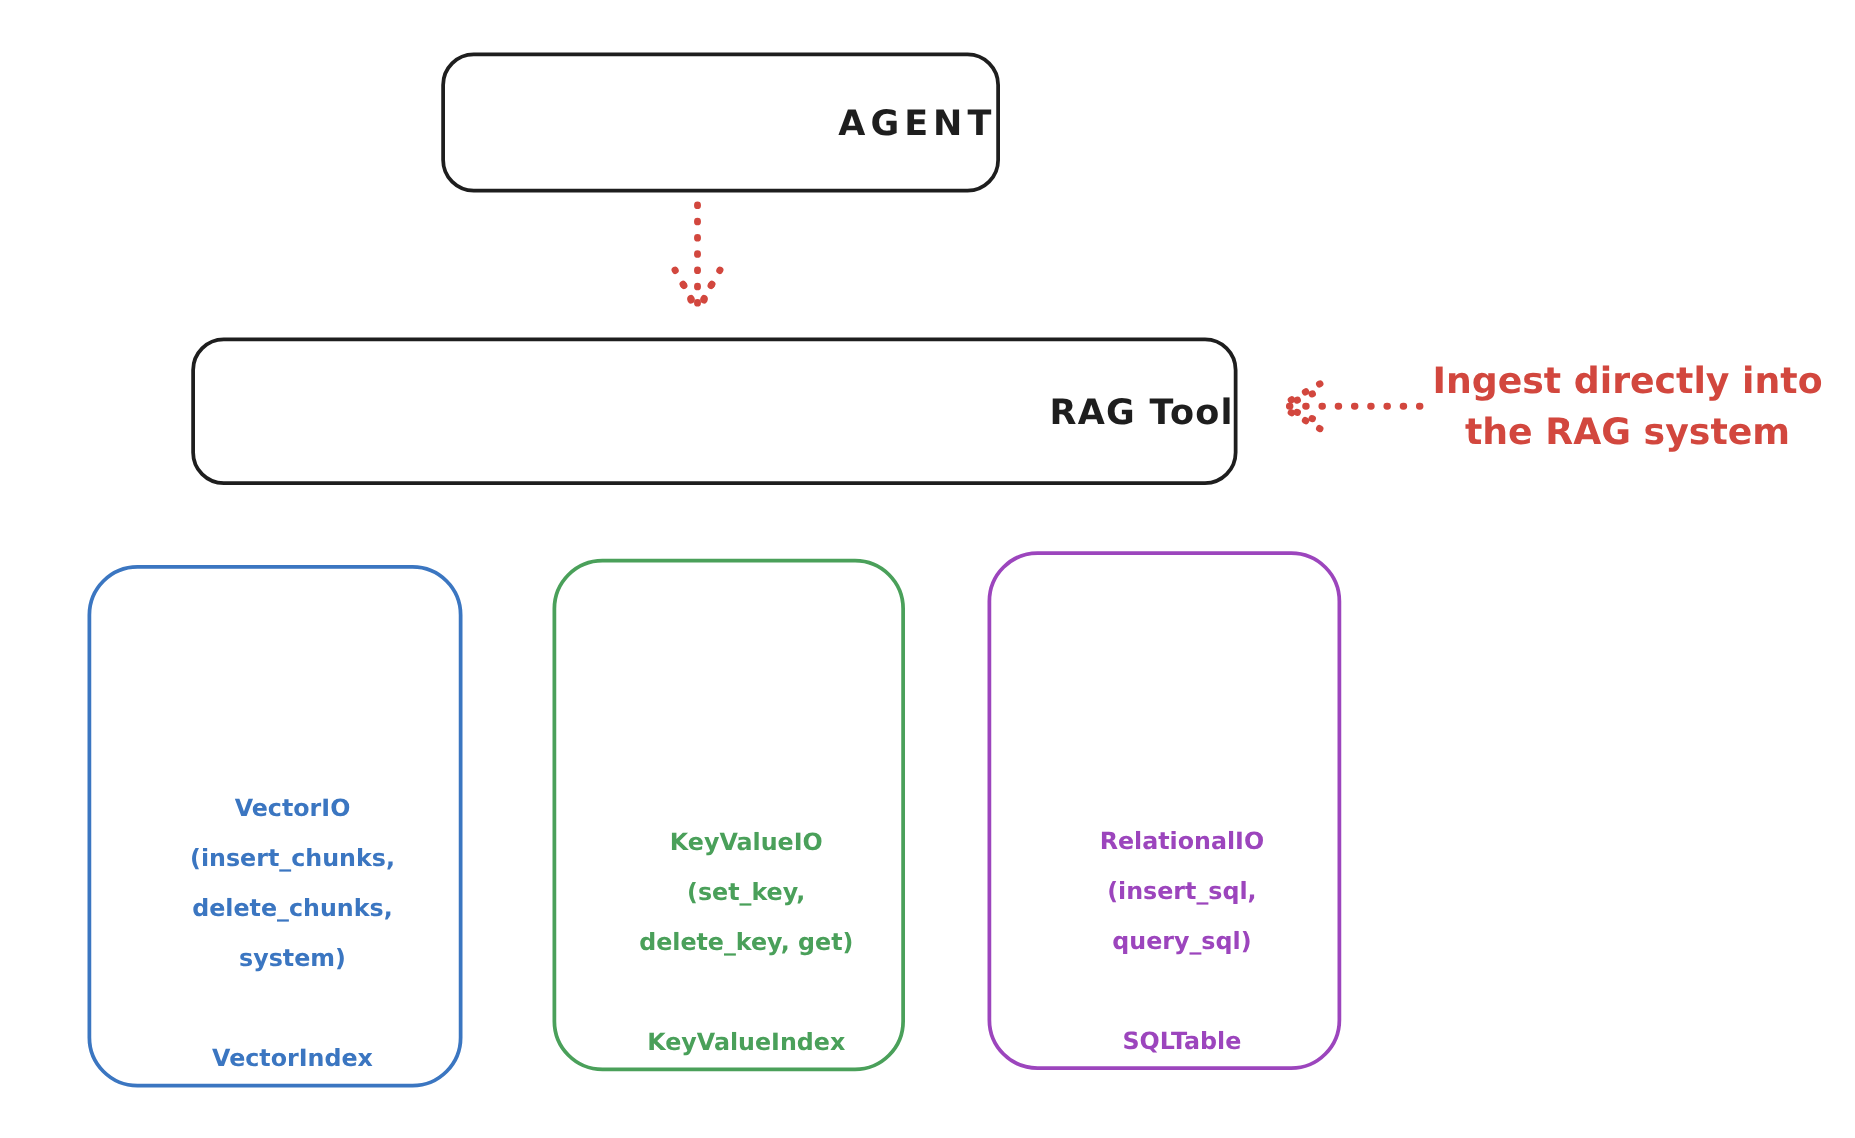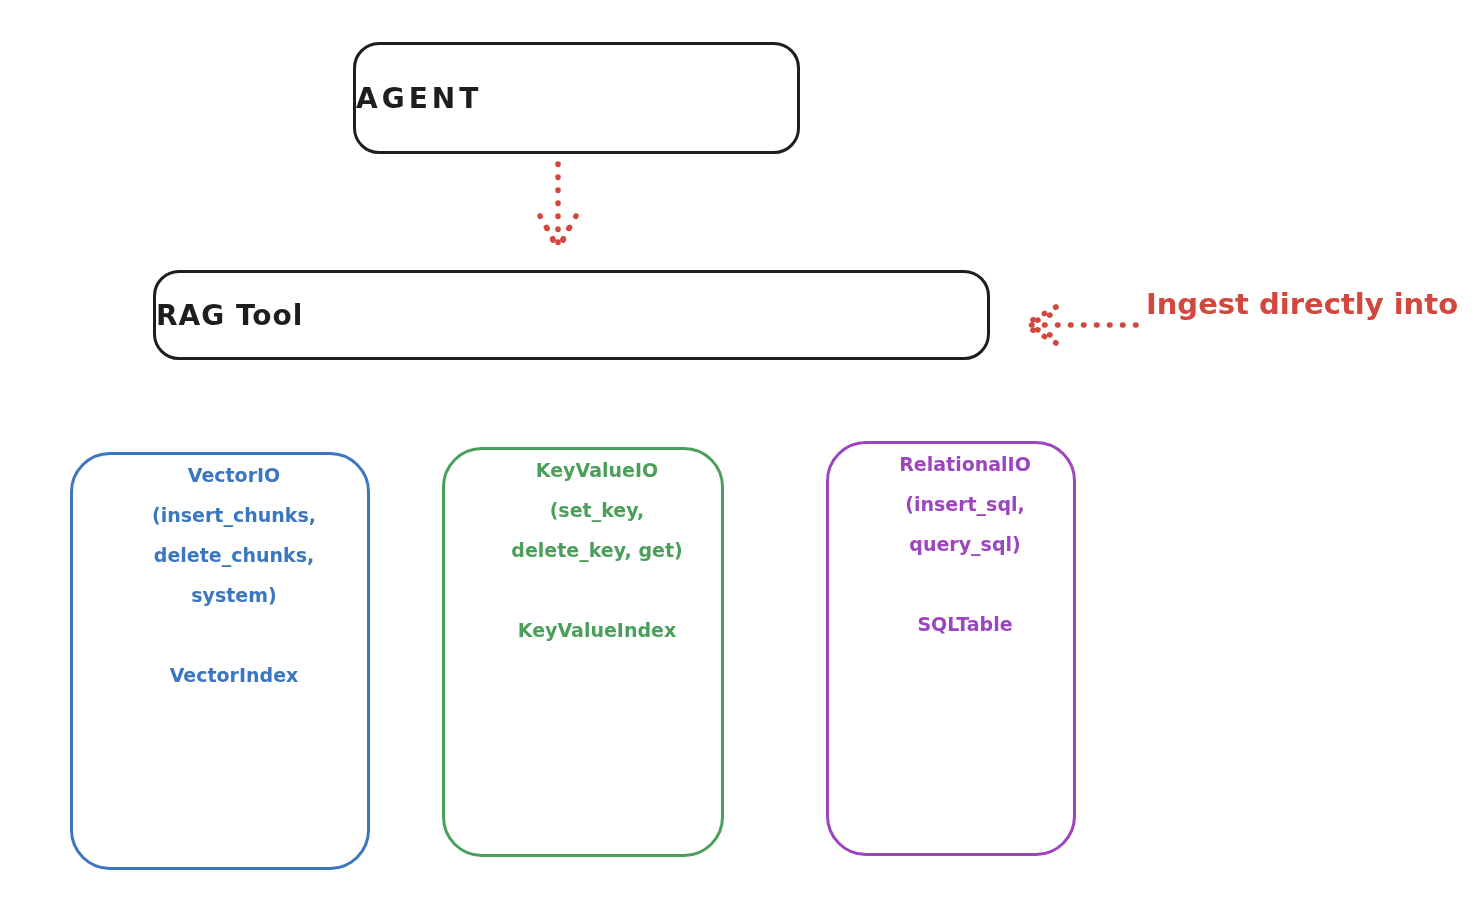--- a/index.html
+++ b/index.html
@@ -18,59 +18,59 @@
     height: 910px;
     background: var(--bg);
     overflow: hidden;
     font-family: "DejaVu Sans", sans-serif;
   }
   .node {
     position: absolute;
     background: var(--bg);
     display: flex;
     align-items: center;
-    justify-content: flex-start;
+    justify-content: flex-end;
     text-align: center;
   }
   .black-box {
     border: 3.5px solid var(--ink);
     border-radius: 26px;
     color: var(--ink);
     font-size: 28px;
     font-weight: 600;
   }
   #agent-box {
     left: 353px; top: 42px; width: 447px; height: 112px;
     letter-spacing: 4px;
     font-weight: 700;
   }
   #rag-box {
-    left: 153px; top: 270px; width: 837px; height: 90px;
+    left: 153px; top: 270px; width: 837px; height: 118px;
     letter-spacing: 1px;
   }
   .card {
     border-radius: 40px;
     border: 3px solid;
     flex-direction: column;
     font-size: 19px;
     font-weight: 600;
     line-height: 40px;
     padding-left: 28px;
   }
   #vector-card {
     left: 70px; top: 452px; width: 300px; height: 418px;
     border-color: var(--blue); color: var(--blue);
   }
   #keyvalue-card {
     left: 430px; top: 447px; width: 282px; height: 410px;
     border-color: var(--green); color: var(--green); margin-left: 12px;
   }
   #relational-card {
-    left: 790px; top: 441px; width: 250px; height: 415px;
-    border-color: var(--purple); color: var(--purple); margin-left: 36px;
+    left: 790px; top: 441px; width: 283px; height: 415px;
+    border-color: var(--purple); color: var(--purple);
   }
   .card .spacer { height: 40px; }
   .annotation {
     position: absolute;
     left: 1130px; top: 284px; width: 344px;
     text-align: center;
     color: var(--red);
     font-size: 29px;
     font-weight: 700;
     line-height: 41px;
@@ -106,20 +106,21 @@
   </div>
 
   <svg class="arrow-svg" id="arrow-left" width="140" height="60" viewBox="0 0 140 60">
     <path class="arrow-stroke" d="M128 30 L20 30"></path>
     <path class="arrow-stroke" d="M48 12 L16 30 M48 48 L16 30"></path>
     <path class="arrow-stroke" d="M42 20 L18 30 M42 40 L18 30"></path>
   </svg>
 
   <div class="annotation">
     <div>Ingest directly into</div>
+    <div>the RAG system</div>
   </div>
 
   <div class="node card" id="vector-card">
     <div>VectorIO</div>
     <div>(insert_chunks,</div>
     <div>delete_chunks,</div>
     <div>system)</div>
     <div class="spacer"></div>
     <div>VectorIndex</div>
   </div>

